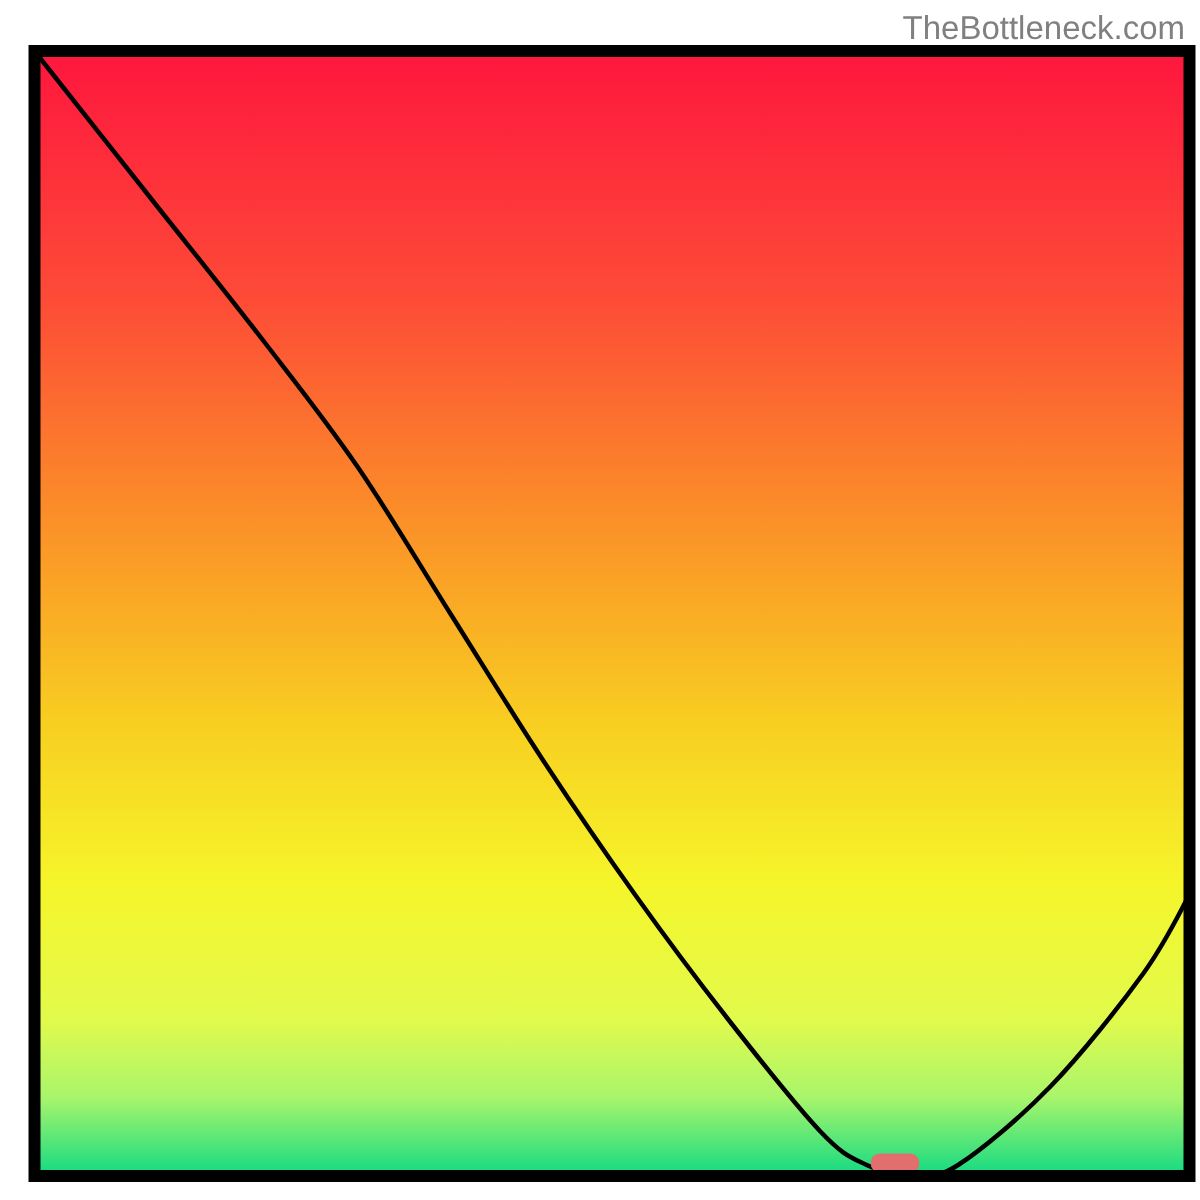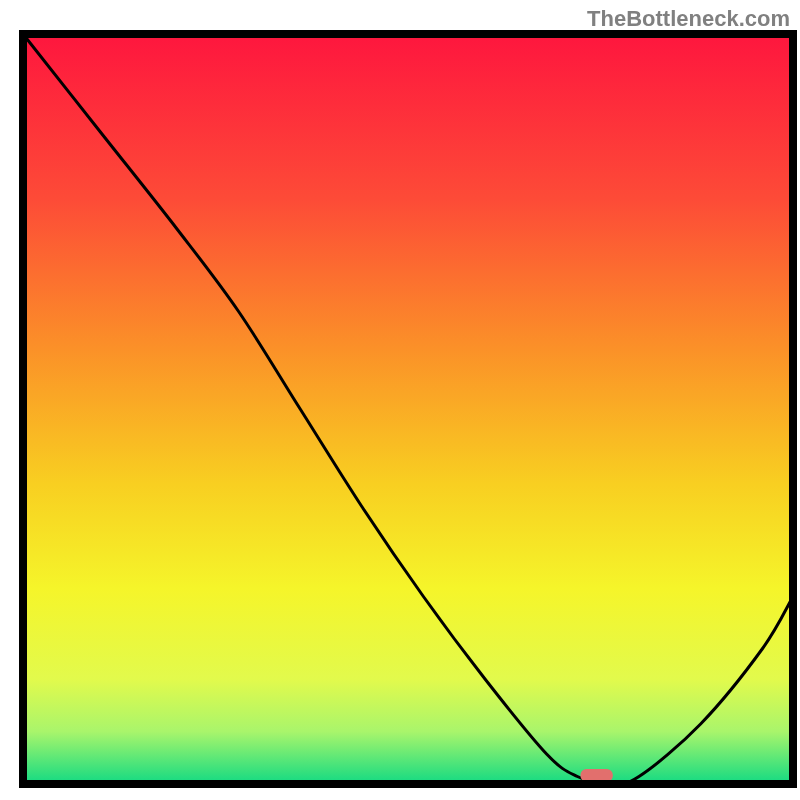--- a/index.html
+++ b/index.html
@@ -11,21 +11,21 @@
   .wrap {
     width: 800px;
     height: 800px;
     position: relative;
   }
   .attribution {
     position: absolute;
     top: 6px;
     right: 10px;
     font-size: 22px;
-    font-weight: bold;
+    font-weight: normal;
     color: #808080;
   }
   svg {
     position: absolute;
     top: 0;
     left: 0;
   }
 </style>
 </head>
 <body>

